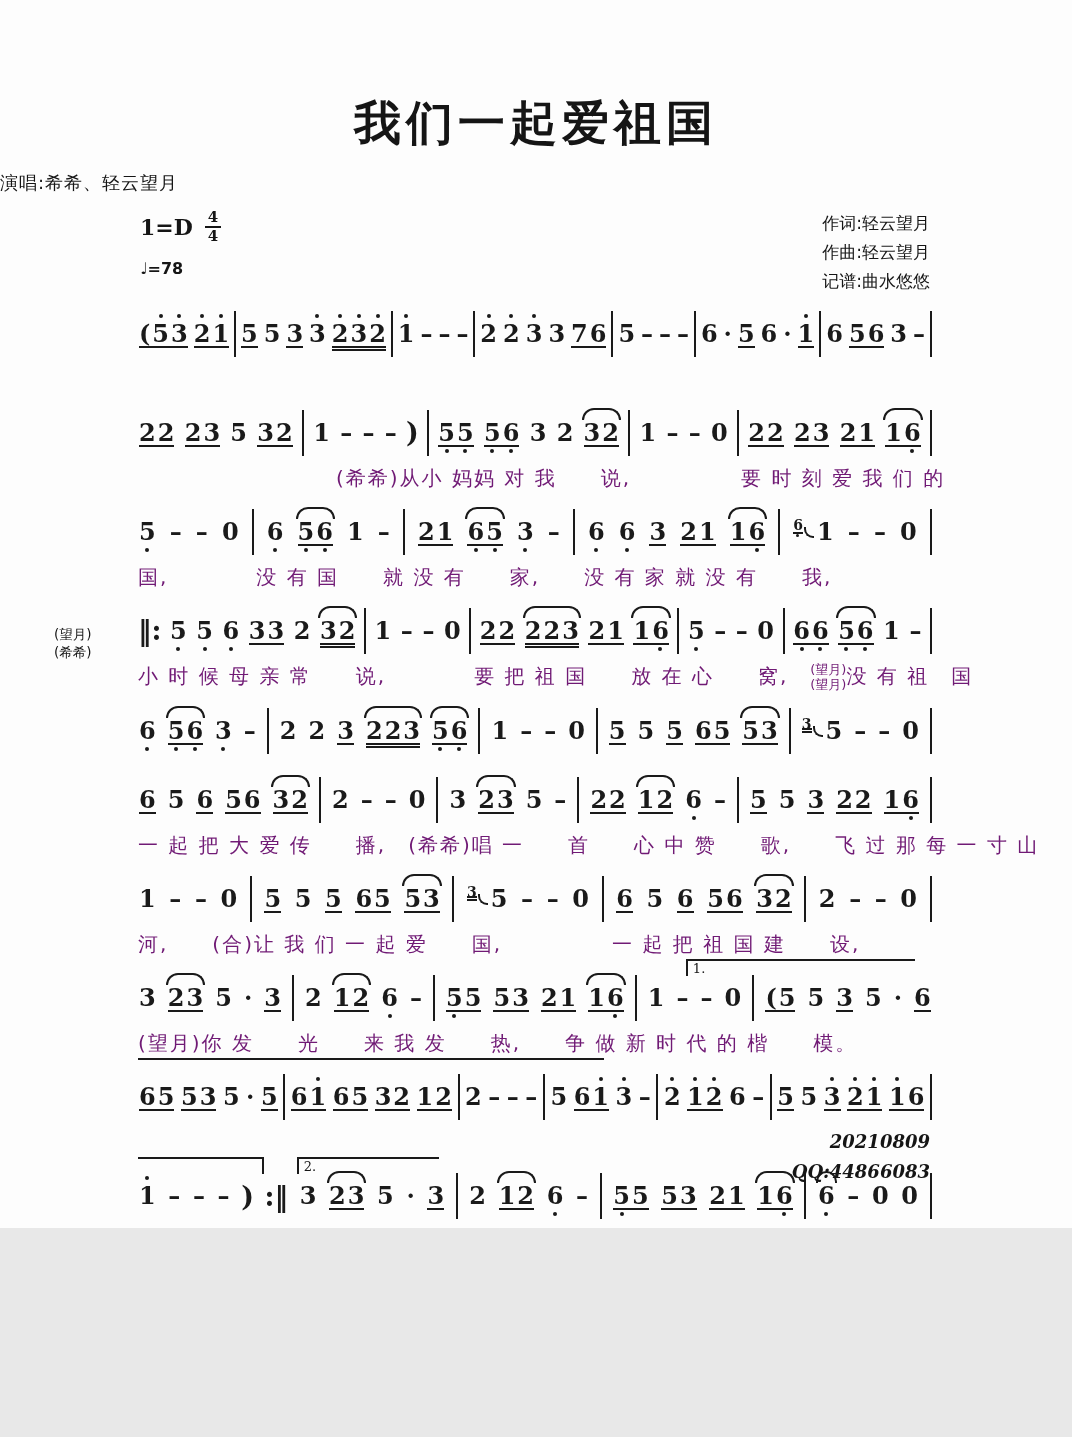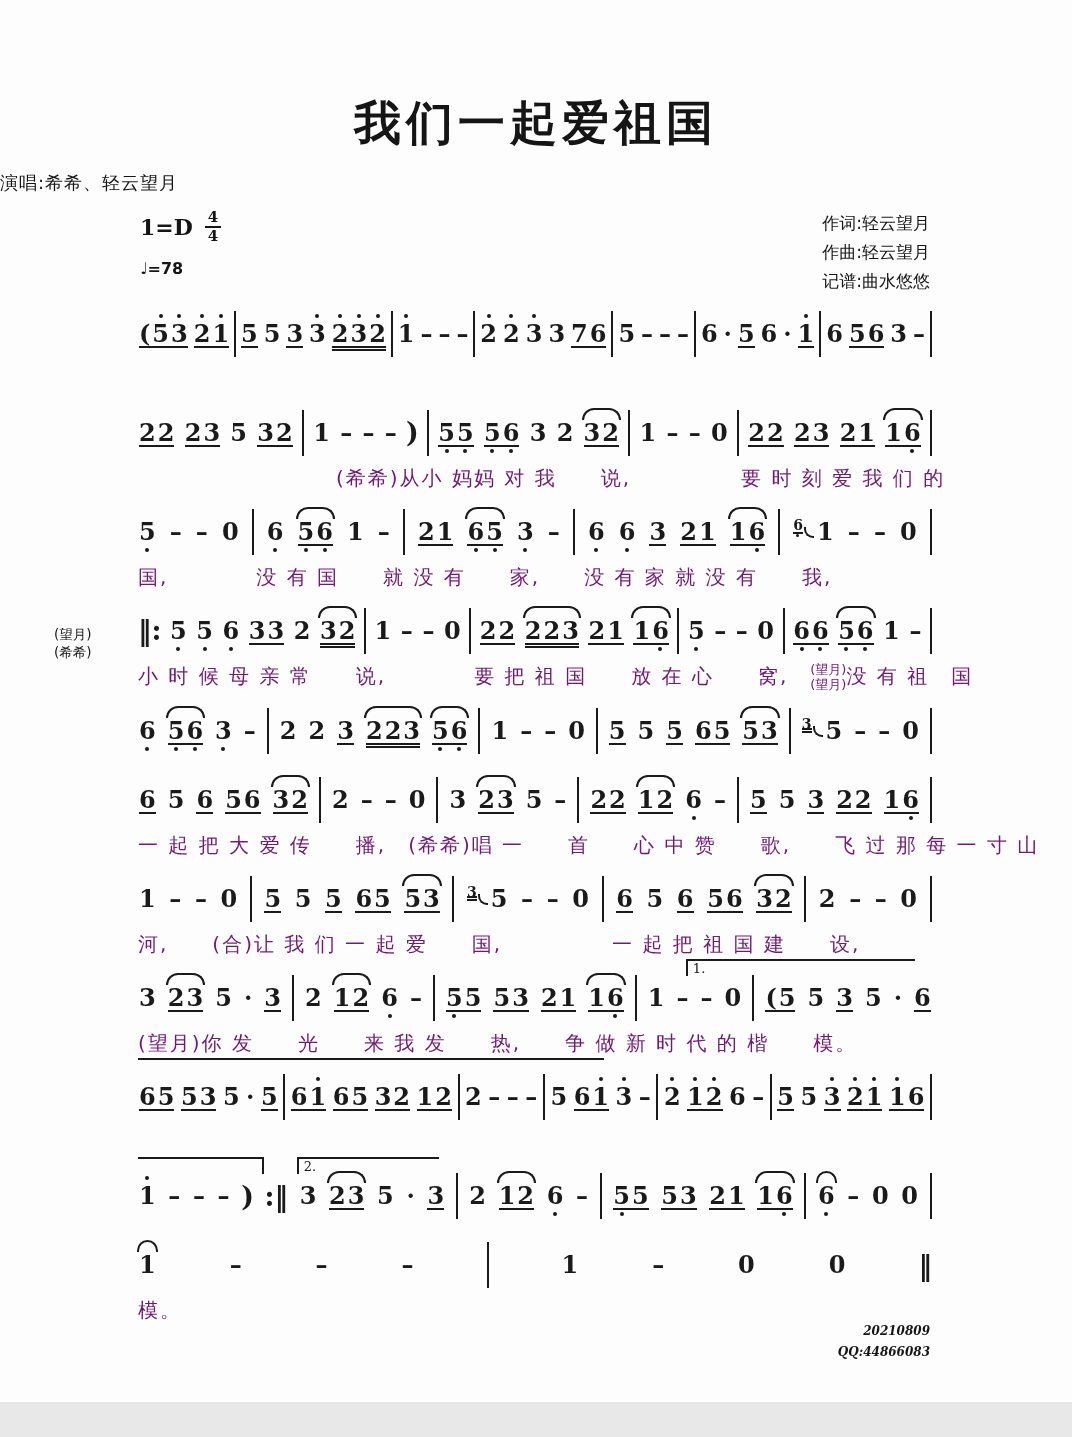--- a/index.html
+++ b/index.html
@@ -1,16 +1,16 @@
 <!DOCTYPE html>
 <html><head>
 <meta charset="utf-8">
 <style>
   html,body{margin:0;padding:0;background:#e8e8e8;}
-  .page{width:1072px;height:1402px;position:relative;margin:0 auto;background:#fdfdfd;
+  .page{width:1072px;height:1228px;position:relative;margin:0 auto;background:#fdfdfd;
         color:#151515;font-family:"DejaVu Sans","Liberation Sans",sans-serif;overflow:hidden;}
 
   
   .title{text-align:center;margin:92px 0 0;font-family:"DejaVu Serif","Liberation Serif",serif;
          font-weight:700;font-size:47px;letter-spacing:5px;}
   .subtitle{text-align:left;margin-top:16px;font-size:18px;letter-spacing:1px;}
   .meta{display:flex;justify-content:space-between;align-items:flex-start;margin:14px 142px 6px 140px;}
   .keyrow{display:flex;align-items:center;font-family:"DejaVu Serif",serif;font-weight:700;font-size:22px;}
   .frac{display:inline-flex;flex-direction:column;align-items:center;margin-left:12px;
         font-family:"DejaVu Serif",serif;font-weight:700;font-size:15px;line-height:16px;}
@@ -46,21 +46,21 @@
      font-family:"DejaVu Serif",serif;font-size:13px;padding-left:5px;line-height:15px;}
   .topline.tickL{border-left:2px solid #1a1a1a;}
   .topline.tickR{border-right:2px solid #1a1a1a;}
   .lyr{min-height:30px;line-height:30px;font-size:20px;letter-spacing:2px;white-space:pre;color:#701a75;}
   .stack{display:inline-flex;flex-direction:column;font-size:13px;line-height:15px;letter-spacing:0;
      vertical-align:middle;}
   .syslabel{position:absolute;left:-84px;top:24px;font-size:13.5px;line-height:18px;letter-spacing:0;}
 
   .footer{position:absolute;right:142px;bottom:40px;text-align:right;
      font-family:"DejaVu Serif","Liberation Serif",serif;font-style:italic;font-weight:700;
-     font-size:12px;line-height:1.7;margin-top:8px;}
+     font-size:18px;line-height:1.7;margin-top:8px;}
 </style>
 </head>
 <body>
 
 <div class="page">
 
   <h1 class="title">我们一起爱祖国</h1>
   <div class="subtitle">演唱:希希、轻云望月</div>
 
   <div class="meta">

